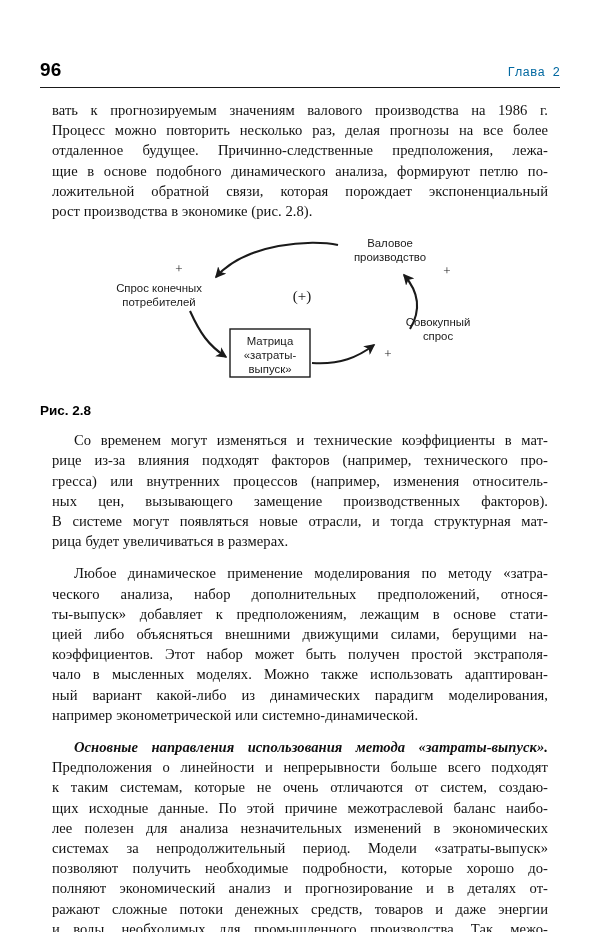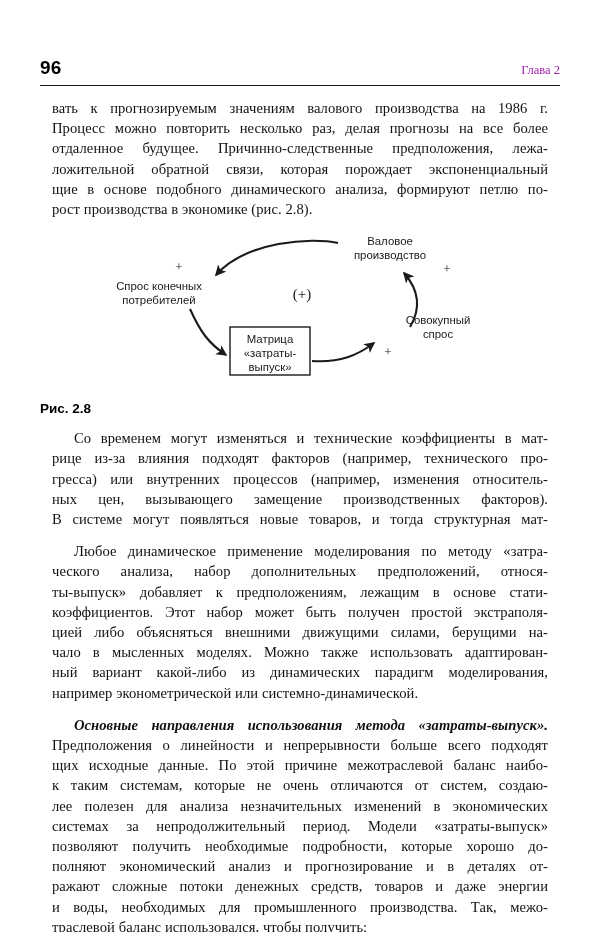--- a/index.html
+++ b/index.html
@@ -10,47 +10,47 @@
   body {
     width: 600px;
     height: 932px;
     position: relative;
     font-family: "Liberation Serif", serif;
     color: #111111;
     overflow: hidden;
   }
   .page {
     position: absolute;
-    left: 0; top: 0;
+    left: 0; top: 15px;
     width: 600px;
     height: 660px;
     box-sizing: border-box;
-    padding: 17px 40px;
+    padding: 4px 40px;
   }
 
   
   .runhead {
     position: relative;
     display: flex;
     align-items: baseline;
     justify-content: space-between;
     padding-top: 40px;
     padding-bottom: 6px;
   }
   .folio {
     font-family: "Liberation Sans", sans-serif;
     font-weight: bold;
     font-size: 19px;
     letter-spacing: 0.2px;
     color: #000;
   }
   .chaptertitle {
-    font-family: Liberation Serif, serif;
+    font-family: Liberation Mono, monospace;
     font-size: 12.5px;
-    color: #a21caf;
+    color: #0369a1;
   }
   .rule {
     border-top: 1.3px solid #1a1a1a;
     margin: 0 0 9px 0;
   }
 
   
   p.body {
     margin: 12px;
     font-size: 14.6px;
@@ -119,22 +119,22 @@
   <div class="runhead">
     <div class="folio">96</div>
     <div class="chaptertitle">Глава 2</div>
   </div>
   <div class="rule"></div>
 
   <p class="body lines">
     <span class="ln">вать к прогнозируемым значениям валового производства на 1986 г.</span>
     <span class="ln">Процесс можно повторить несколько раз, делая прогнозы на все более</span>
     <span class="ln">отдаленное будущее. Причинно-следственные предположения, лежа-</span>
+    <span class="ln">щие в основе подобного динамического анализа, формируют петлю по-</span>
     <span class="ln">ложительной обратной связи, которая порождает экспоненциальный</span>
-    <span class="ln">щие в основе подобного динамического анализа, формируют петлю по-</span>
     <span class="ln last">рост производства в экономике (рис. 2.8).</span>
   </p>
 
   <div class="figure-wrap">
     <svg width="520" height="160" viewBox="0 0 520 160">
       <defs>
         <marker id="arrow" viewBox="0 0 10 10" refX="8.6" refY="5" markerWidth="5.2" markerHeight="5.2" orient="auto-start-reverse">
           <path d="M 0 0 L 10 5 L 0 10 L 2.6 5 z" fill="#1a1a1a"></path>
         </marker>
       </defs>
@@ -169,39 +169,40 @@
     </svg>
   </div>
 
   <div class="figcaption">Рис. 2.8</div>
 
   <p class="body lines">
     <span class="ln ind">Со временем могут изменяться и технические коэффициенты в мат-</span>
     <span class="ln">рице из-за влияния подходят факторов (например, технического про-</span>
     <span class="ln">гресса) или внутренних процессов (например, изменения относитель-</span>
     <span class="ln">ных цен, вызывающего замещение производственных факторов).</span>
-    <span class="ln">В системе могут появляться новые товаров, и тогда структурная мат-</span>
+    <span class="ln">В системе могут появляться новые отрасли, и тогда структурная мат-</span>
+    <span class="ln last">рица будет увеличиваться в размерах.</span>
   </p>
 
   <p class="body lines">
     <span class="ln ind">Любое динамическое применение моделирования по методу «затра-</span>
     <span class="ln">ческого анализа, набор дополнительных предположений, относя-</span>
     <span class="ln">ты-выпуск» добавляет к предположениям, лежащим в основе стати-</span>
+    <span class="ln">цией либо объясняться внешними движущими силами, берущими на-</span>
     <span class="ln">коэффициентов. Этот набор может быть получен простой экстраполя-</span>
-    <span class="ln">цией либо объясняться внешними движущими силами, берущими на-</span>
     <span class="ln">чало в мысленных моделях. Можно также использовать адаптирован-</span>
     <span class="ln">ный вариант какой-либо из динамических парадигм моделирования,</span>
     <span class="ln last">например эконометрической или системно-динамической.</span>
   </p>
 
   <p class="body lines">
     <span class="ln ind ital">Основные направления использования метода «затраты-выпуск».</span>
     <span class="ln">Предположения о линейности и непрерывности больше всего подходят</span>
+    <span class="ln">к таким системам, которые не очень отличаются от систем, создаю-</span>
     <span class="ln">щих исходные данные. По этой причине межотраслевой баланс наибо-</span>
-    <span class="ln">к таким системам, которые не очень отличаются от систем, создаю-</span>
     <span class="ln">лее полезен для анализа незначительных изменений в экономических</span>
     <span class="ln">системах за непродолжительный период. Модели «затраты-выпуск»</span>
     <span class="ln">позволяют получить необходимые подробности, которые хорошо до-</span>
     <span class="ln">полняют экономический анализ и прогнозирование и в деталях от-</span>
     <span class="ln">ражают сложные потоки денежных средств, товаров и даже энергии</span>
     <span class="ln">и воды, необходимых для промышленного производства. Так, межо-</span>
     <span class="ln last">траслевой баланс использовался, чтобы получить:</span>
   </p>
 
 </div>

